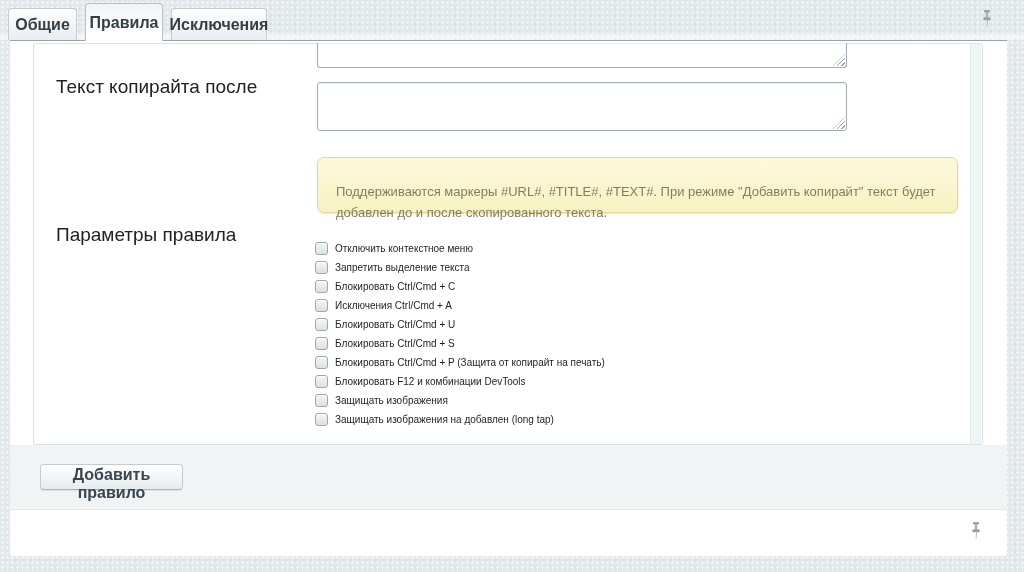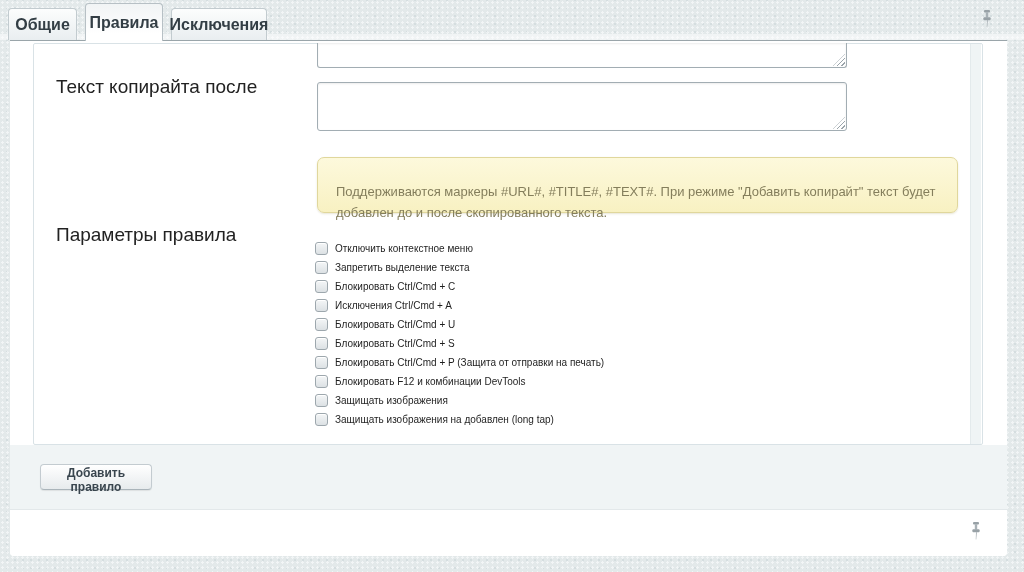--- a/index.html
+++ b/index.html
@@ -102,25 +102,25 @@
   .cb-box{
     width:13px;height:13px;box-sizing:border-box;margin-right:7px;flex:0 0 13px;
     border:1px solid #9da7ad;border-radius:3px;
     background:linear-gradient(#f4f6f7,#dce1e4);
     box-shadow:inset 0 1px 0 #ffffff;
   }
   .cb-label{font-size:10px;color:#1e1e1e;white-space:nowrap;}
 
   
   .btn-add{
-    position:absolute;left:30px;top:423px;width:112px;height:26px;box-sizing:border-box;
+    position:absolute;left:30px;top:423px;width:143px;height:26px;box-sizing:border-box;
     background:linear-gradient(#ffffff,#e7ebed);
     border:1px solid #c3cbd0;border-bottom-color:#aab4ba;border-radius:4px;
     box-shadow:0 1px 1px rgba(0,0,0,0.08);
-    font-family:"Liberation Sans",sans-serif;font-size:12px;font-weight:bold;color:#39454e;
+    font-family:"Liberation Sans",sans-serif;font-size:16px;font-weight:bold;color:#39454e;
     cursor:pointer;
   }
 
   
   .pin{position:absolute;width:12px;height:18px;cursor:pointer;}
   .pin-top{left:981px;top:10px;}
   .pin-bottom{left:970px;top:522px;}
 </style>
 </head>
 <body>
@@ -193,21 +193,21 @@
           <label class="cb-row">
     <span class="cb-box"></span>
     <span class="cb-label">Блокировать Ctrl/Cmd + U</span>
   </label>
           <label class="cb-row">
     <span class="cb-box"></span>
     <span class="cb-label">Блокировать Ctrl/Cmd + S</span>
   </label>
           <label class="cb-row">
     <span class="cb-box"></span>
-    <span class="cb-label">Блокировать Ctrl/Cmd + P (Защита от отправки на печать)</span>
+    <span class="cb-label">Блокировать Ctrl/Cmd + P (Защита от копирайт на печать)</span>
   </label>
           <label class="cb-row">
     <span class="cb-box"></span>
     <span class="cb-label">Блокировать F12 и комбинации DevTools</span>
   </label>
           <label class="cb-row">
     <span class="cb-box"></span>
     <span class="cb-label">Защищать изображения</span>
   </label>
           <label class="cb-row">

